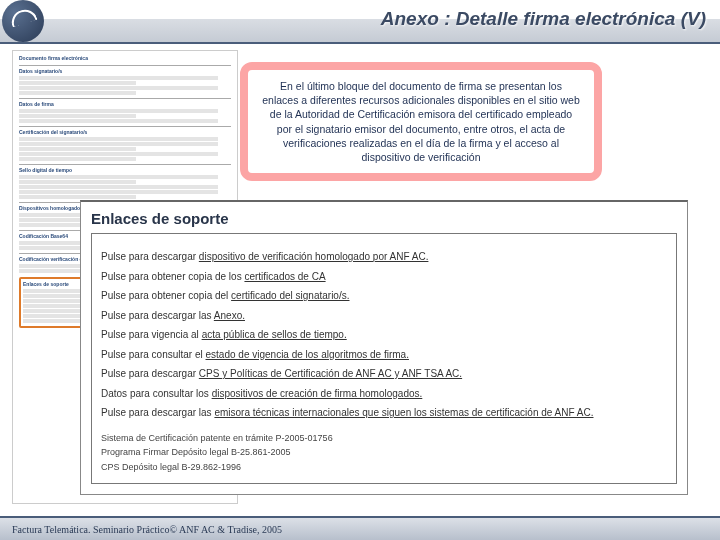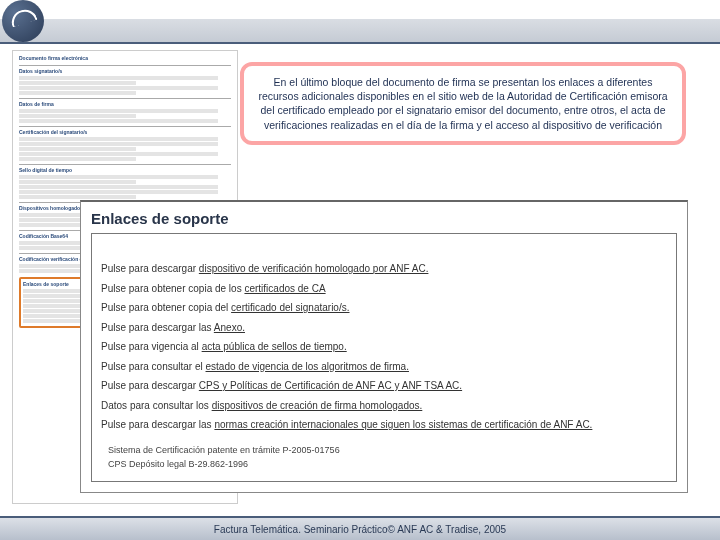--- a/index.html
+++ b/index.html
@@ -72,22 +72,22 @@
   .doc-bg .highlight-box {
     border: 2px solid #de7a2a;
     border-radius: 2px;
     padding: 2px;
     margin-top: 4px;
   }
   .callout {
     position: absolute;
     left: 240px;
     top: 18px;
-    width: 446px;
-    border: 4px solid #fca5a5;
+    width: 362px;
+    border: 8px solid #fca5a5;
     border-radius: 12px;
     padding: 9px 14px;
     font-size: 10.5px;
     color: #1e2f52;
     text-align: center;
     line-height: 1.35;
     background: #fff;
     z-index: 5;
   }
   .enlarged-panel {
@@ -104,60 +104,61 @@
     color: #222;
   }
   .enlarged-panel .panel-heading {
     font-size: 15px;
     font-weight: bold;
     color: #29354a;
     margin-bottom: 6px;
   }
   .enlarged-panel .inner-box {
     border: 1px solid #777;
-    padding: 24px 9px 10px;
+    padding: 12px 9px 10px;
   }
   .linkline {
     font-size: 10px;
     color: #333;
     margin: 4px 0 6px;
     line-height: 1.35;
   }
   .linkline .lk {
     text-decoration: underline;
     color: #333;
   }
   .small-foot {
     font-size: 9px;
     color: #444;
     margin-top: 2px;
     line-height: 1.4;
-    margin-left: 7px;
   }
   .footer {
     position: absolute;
     bottom: 0;
     left: 0;
     width: 720px;
     height: 24px;
     background: linear-gradient(to bottom, #dce0e7, #b7bfcc);
     border-top: 2px solid #4a5d7a;
     display: flex;
-    justify-content: center;
+    justify-content: flex-start;
     align-items: center;
     padding: 0 12px;
     font-size: 10px;
     color: #2a3a55;
+    font-family: Liberation Serif, serif;
   }
 </style>
 </head>
 <body>
 
 <div class="header">
   <div class="logo"></div>
+  <div class="header-title">Anexo : Detalle firma electrónica (V)</div>
 </div>
 
 <div class="content">
 
   <div class="doc-bg">
     <div class="doc-title">Documento firma electrónica</div>
     <div class="sec-title">Datos signatario/s</div>
     <div class="blurline"></div>
       <div class="blurline short"></div>
       <div class="blurline"></div>
@@ -209,24 +210,25 @@
     <div class="inner-box">
       <div id="links-container">
           <div class="linkline"><span>Pulse para descargar </span><span class="lk">dispositivo de verificación homologado por ANF AC.</span></div>
           <div class="linkline"><span>Pulse para obtener copia de los </span><span class="lk">certificados de CA</span></div>
           <div class="linkline"><span>Pulse para obtener copia del </span><span class="lk">certificado del signatario/s.</span></div>
           <div class="linkline"><span>Pulse para descargar las </span><span class="lk">Anexo.</span></div>
           <div class="linkline"><span>Pulse para vigencia al </span><span class="lk">acta pública de sellos de tiempo.</span></div>
           <div class="linkline"><span>Pulse para consultar el </span><span class="lk">estado de vigencia de los algoritmos de firma.</span></div>
           <div class="linkline"><span>Pulse para descargar </span><span class="lk">CPS y Políticas de Certificación de ANF AC y ANF TSA AC.</span></div>
           <div class="linkline"><span>Datos para consultar los </span><span class="lk">dispositivos de creación de firma homologados.</span></div>
-          <div class="linkline"><span>Pulse para descargar las </span><span class="lk">normas creación internacionales que siguen los sistemas de certificación de ANF AC.</span></div>
+          <div class="linkline"><span>Pulse para descargar las </span><span class="lk">emisora técnicas internacionales que siguen los sistemas de certificación de ANF AC.</span></div>
         </div>
       <div style="height:4px"></div>
       <div class="small-foot">Sistema de Certificación patente en trámite P-2005-01756</div>
+      <div class="small-foot">Programa Firmar Depósito legal B-25.861-2005</div>
       <div class="small-foot">CPS Depósito legal B-29.862-1996</div>
     </div>
   </div>
 
 </div>
 
 <div class="footer">
   <span>Factura Telemática. Seminario Práctico</span>
   <span>© ANF AC &amp; Tradise, 2005</span>
 </div>

